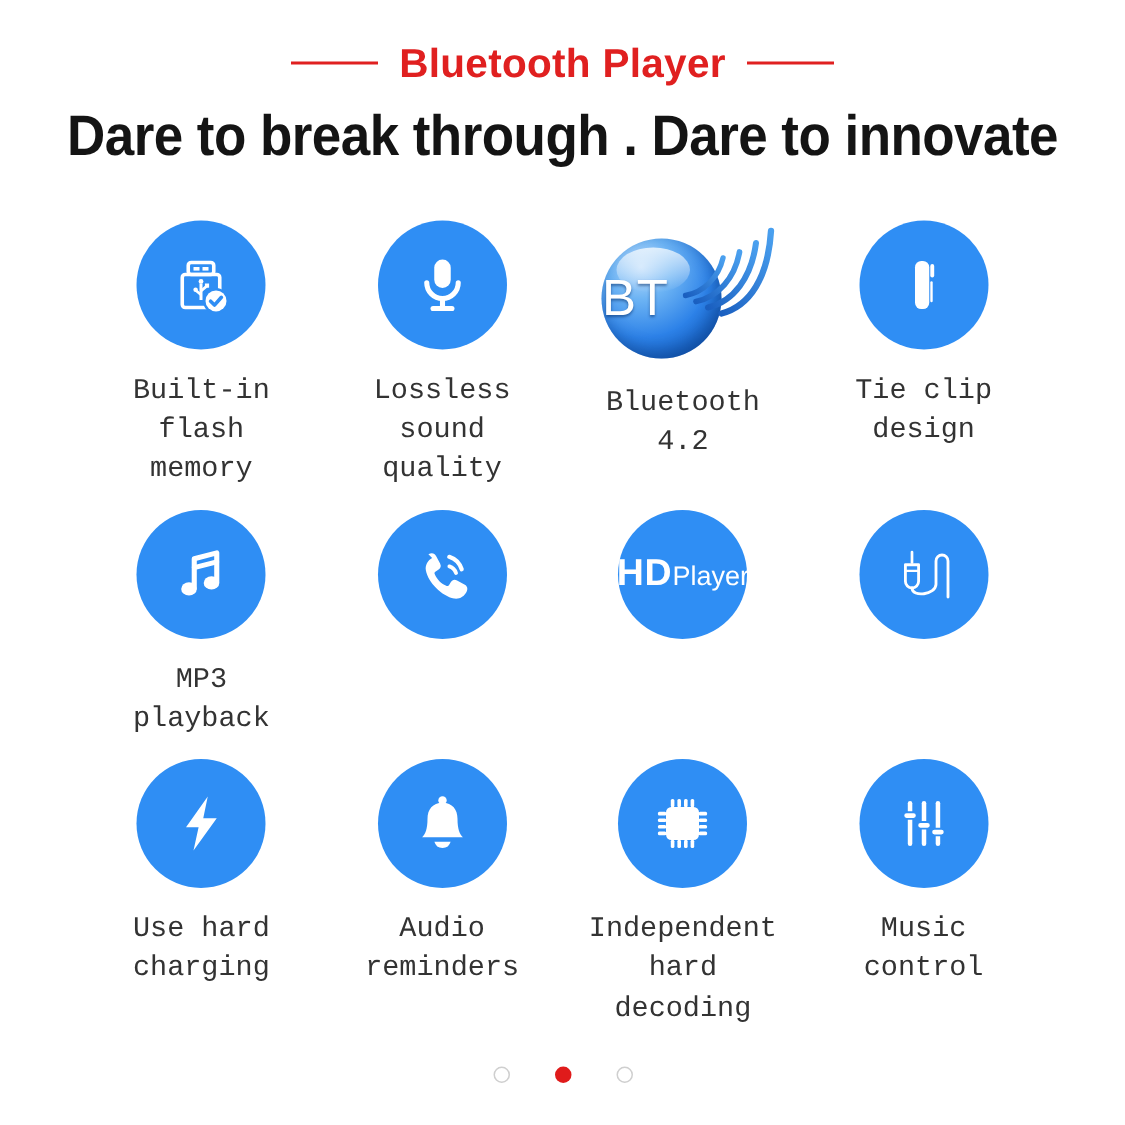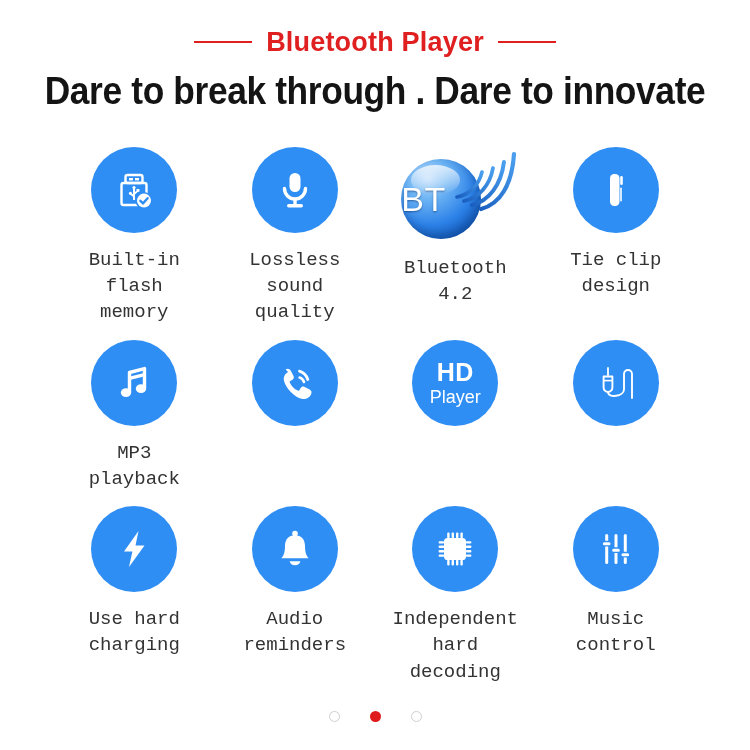--- a/index.html
+++ b/index.html
@@ -104,21 +104,21 @@
     font-weight:400;
     letter-spacing:.5px;
     text-shadow:0 1px 2px rgba(0,40,100,.55);
     font-family:"Liberation Sans", sans-serif;
   }
   .bt-waves { position:absolute; left:60px; top:-6px; }
   .bt-cell .label { margin-top:8px; }
 
   
   .hd-stack {
-    display:flex; flex-direction:column; align-items:center;
+    display:flex; flex-direction:row; align-items:center;
     line-height:1; color:#ffffff;
   }
   .hd-big   { font-size:25px; font-weight:700; letter-spacing:.5px; }
   .hd-small { font-size:18px; font-weight:400; margin-top:3px; }
 
   
   .dots {
     position:absolute;
     left:0; right:0;
     bottom:28px;

